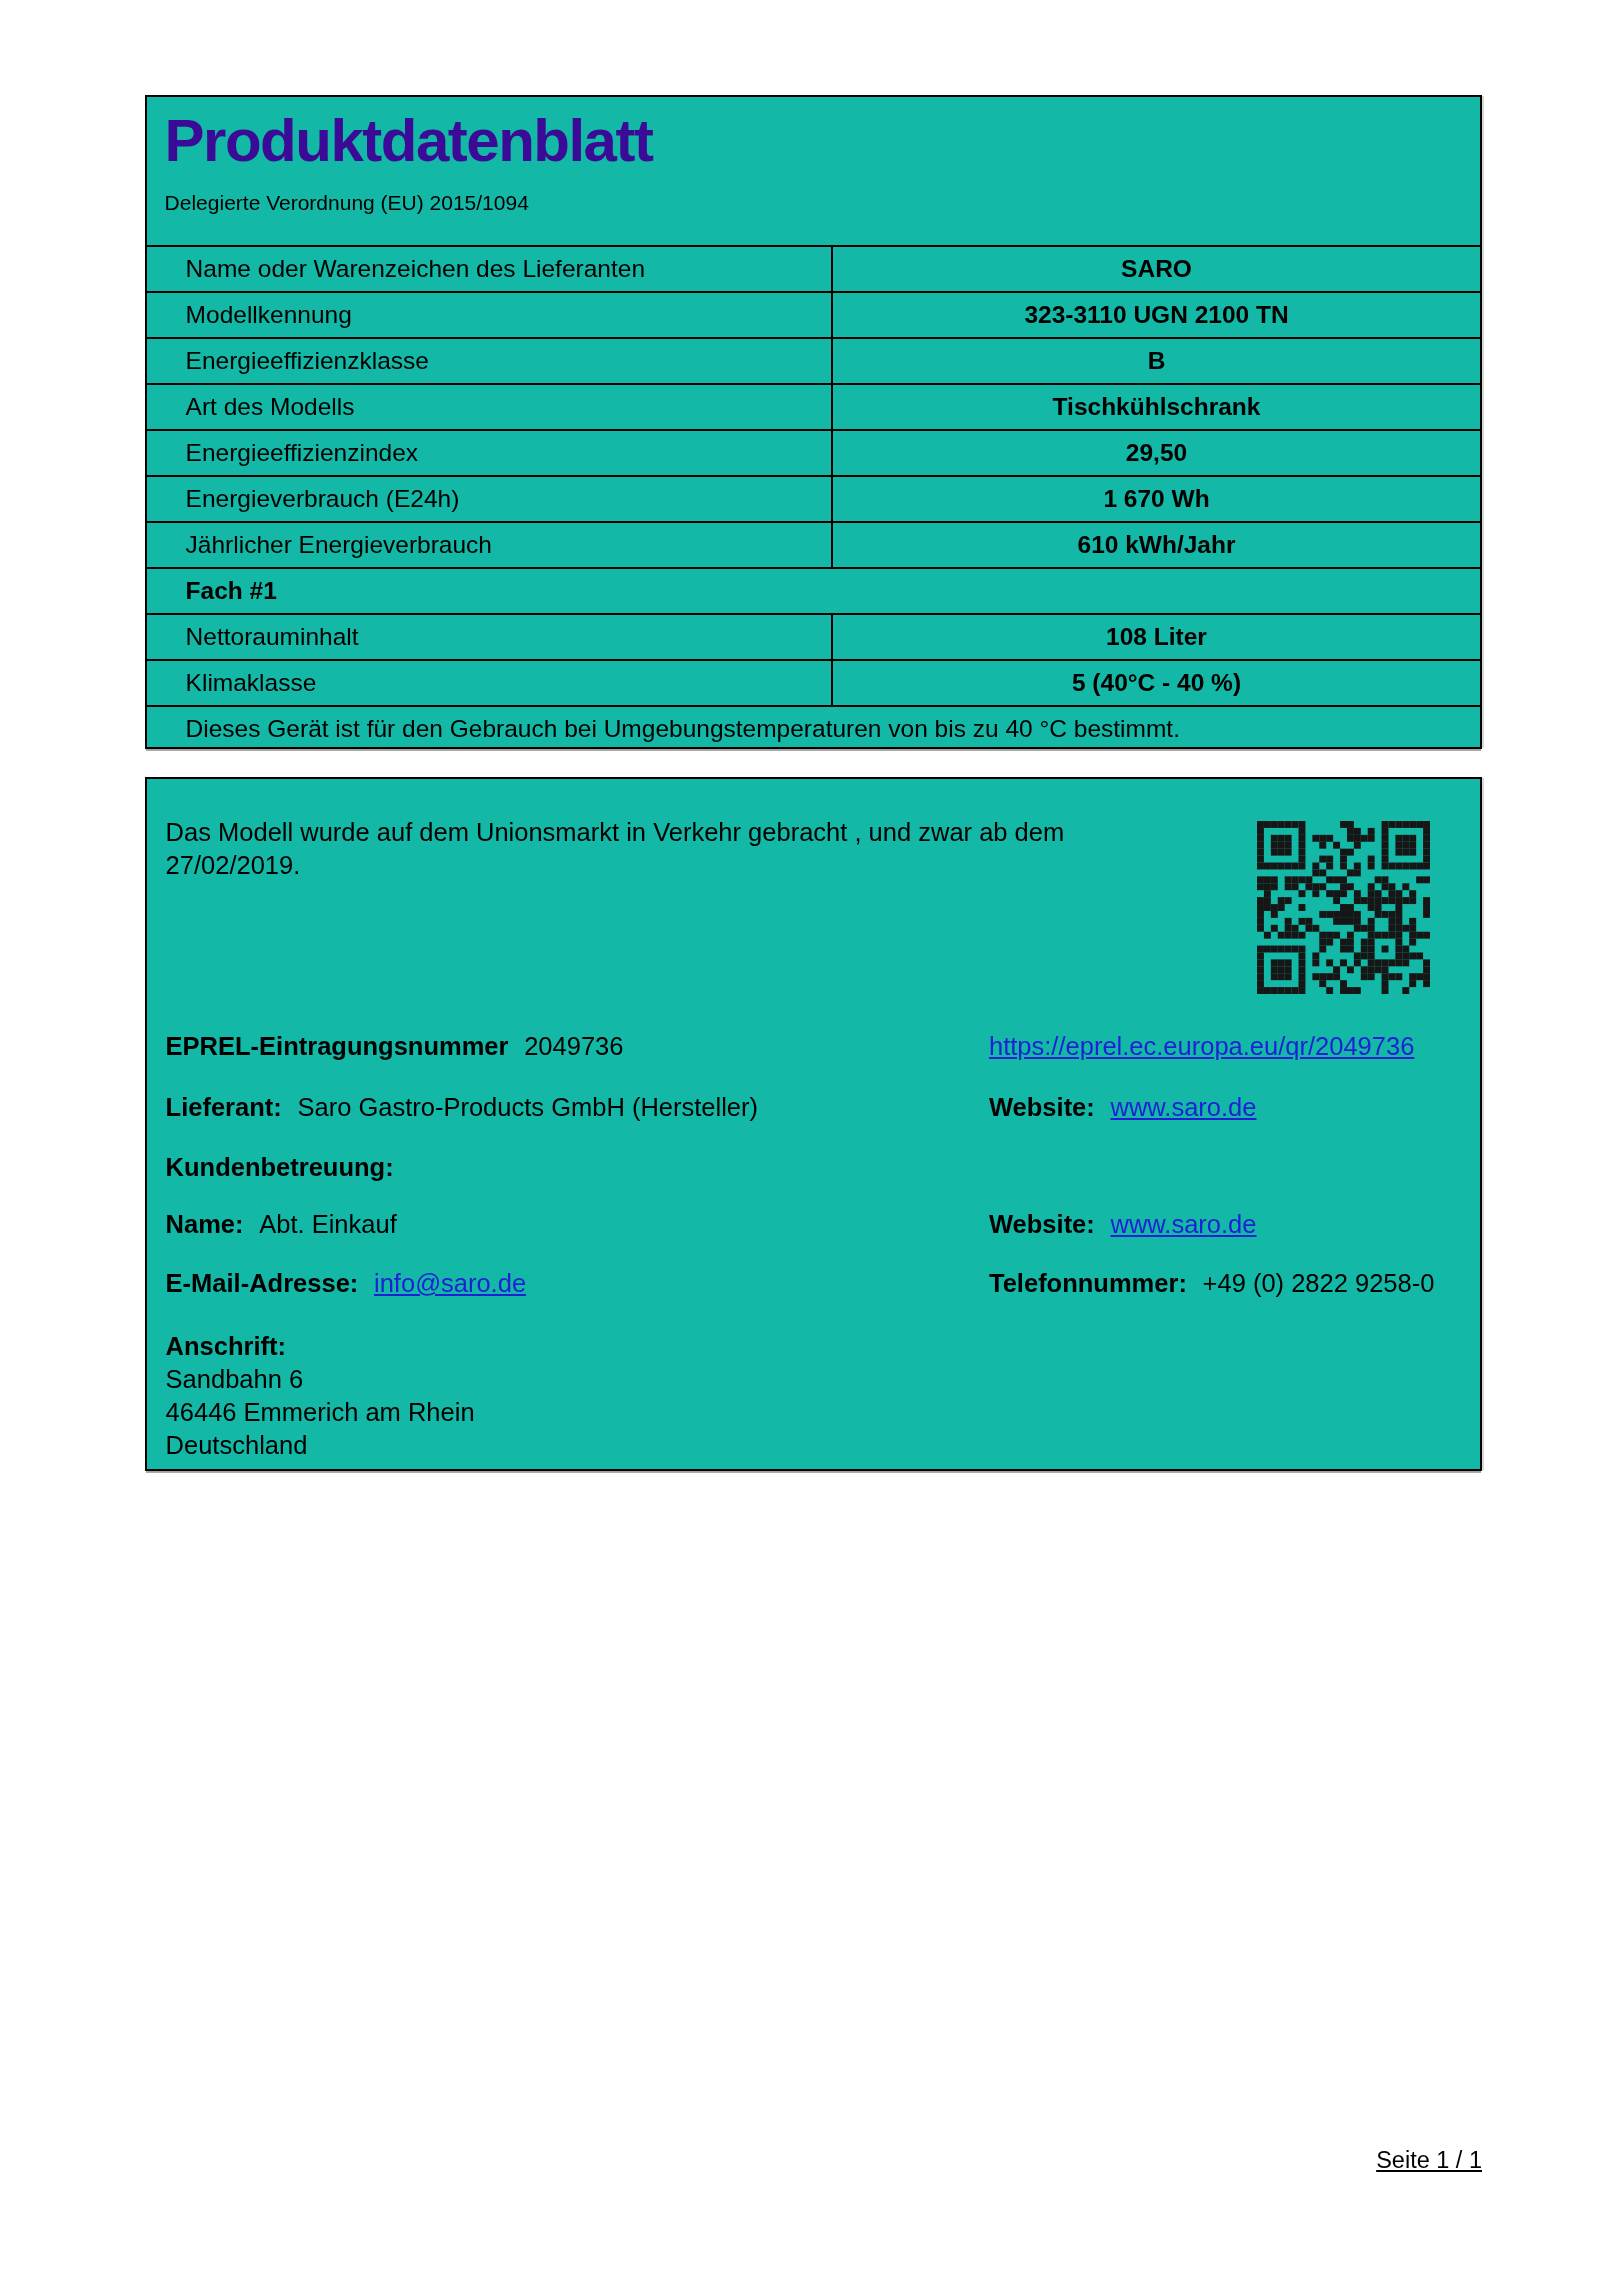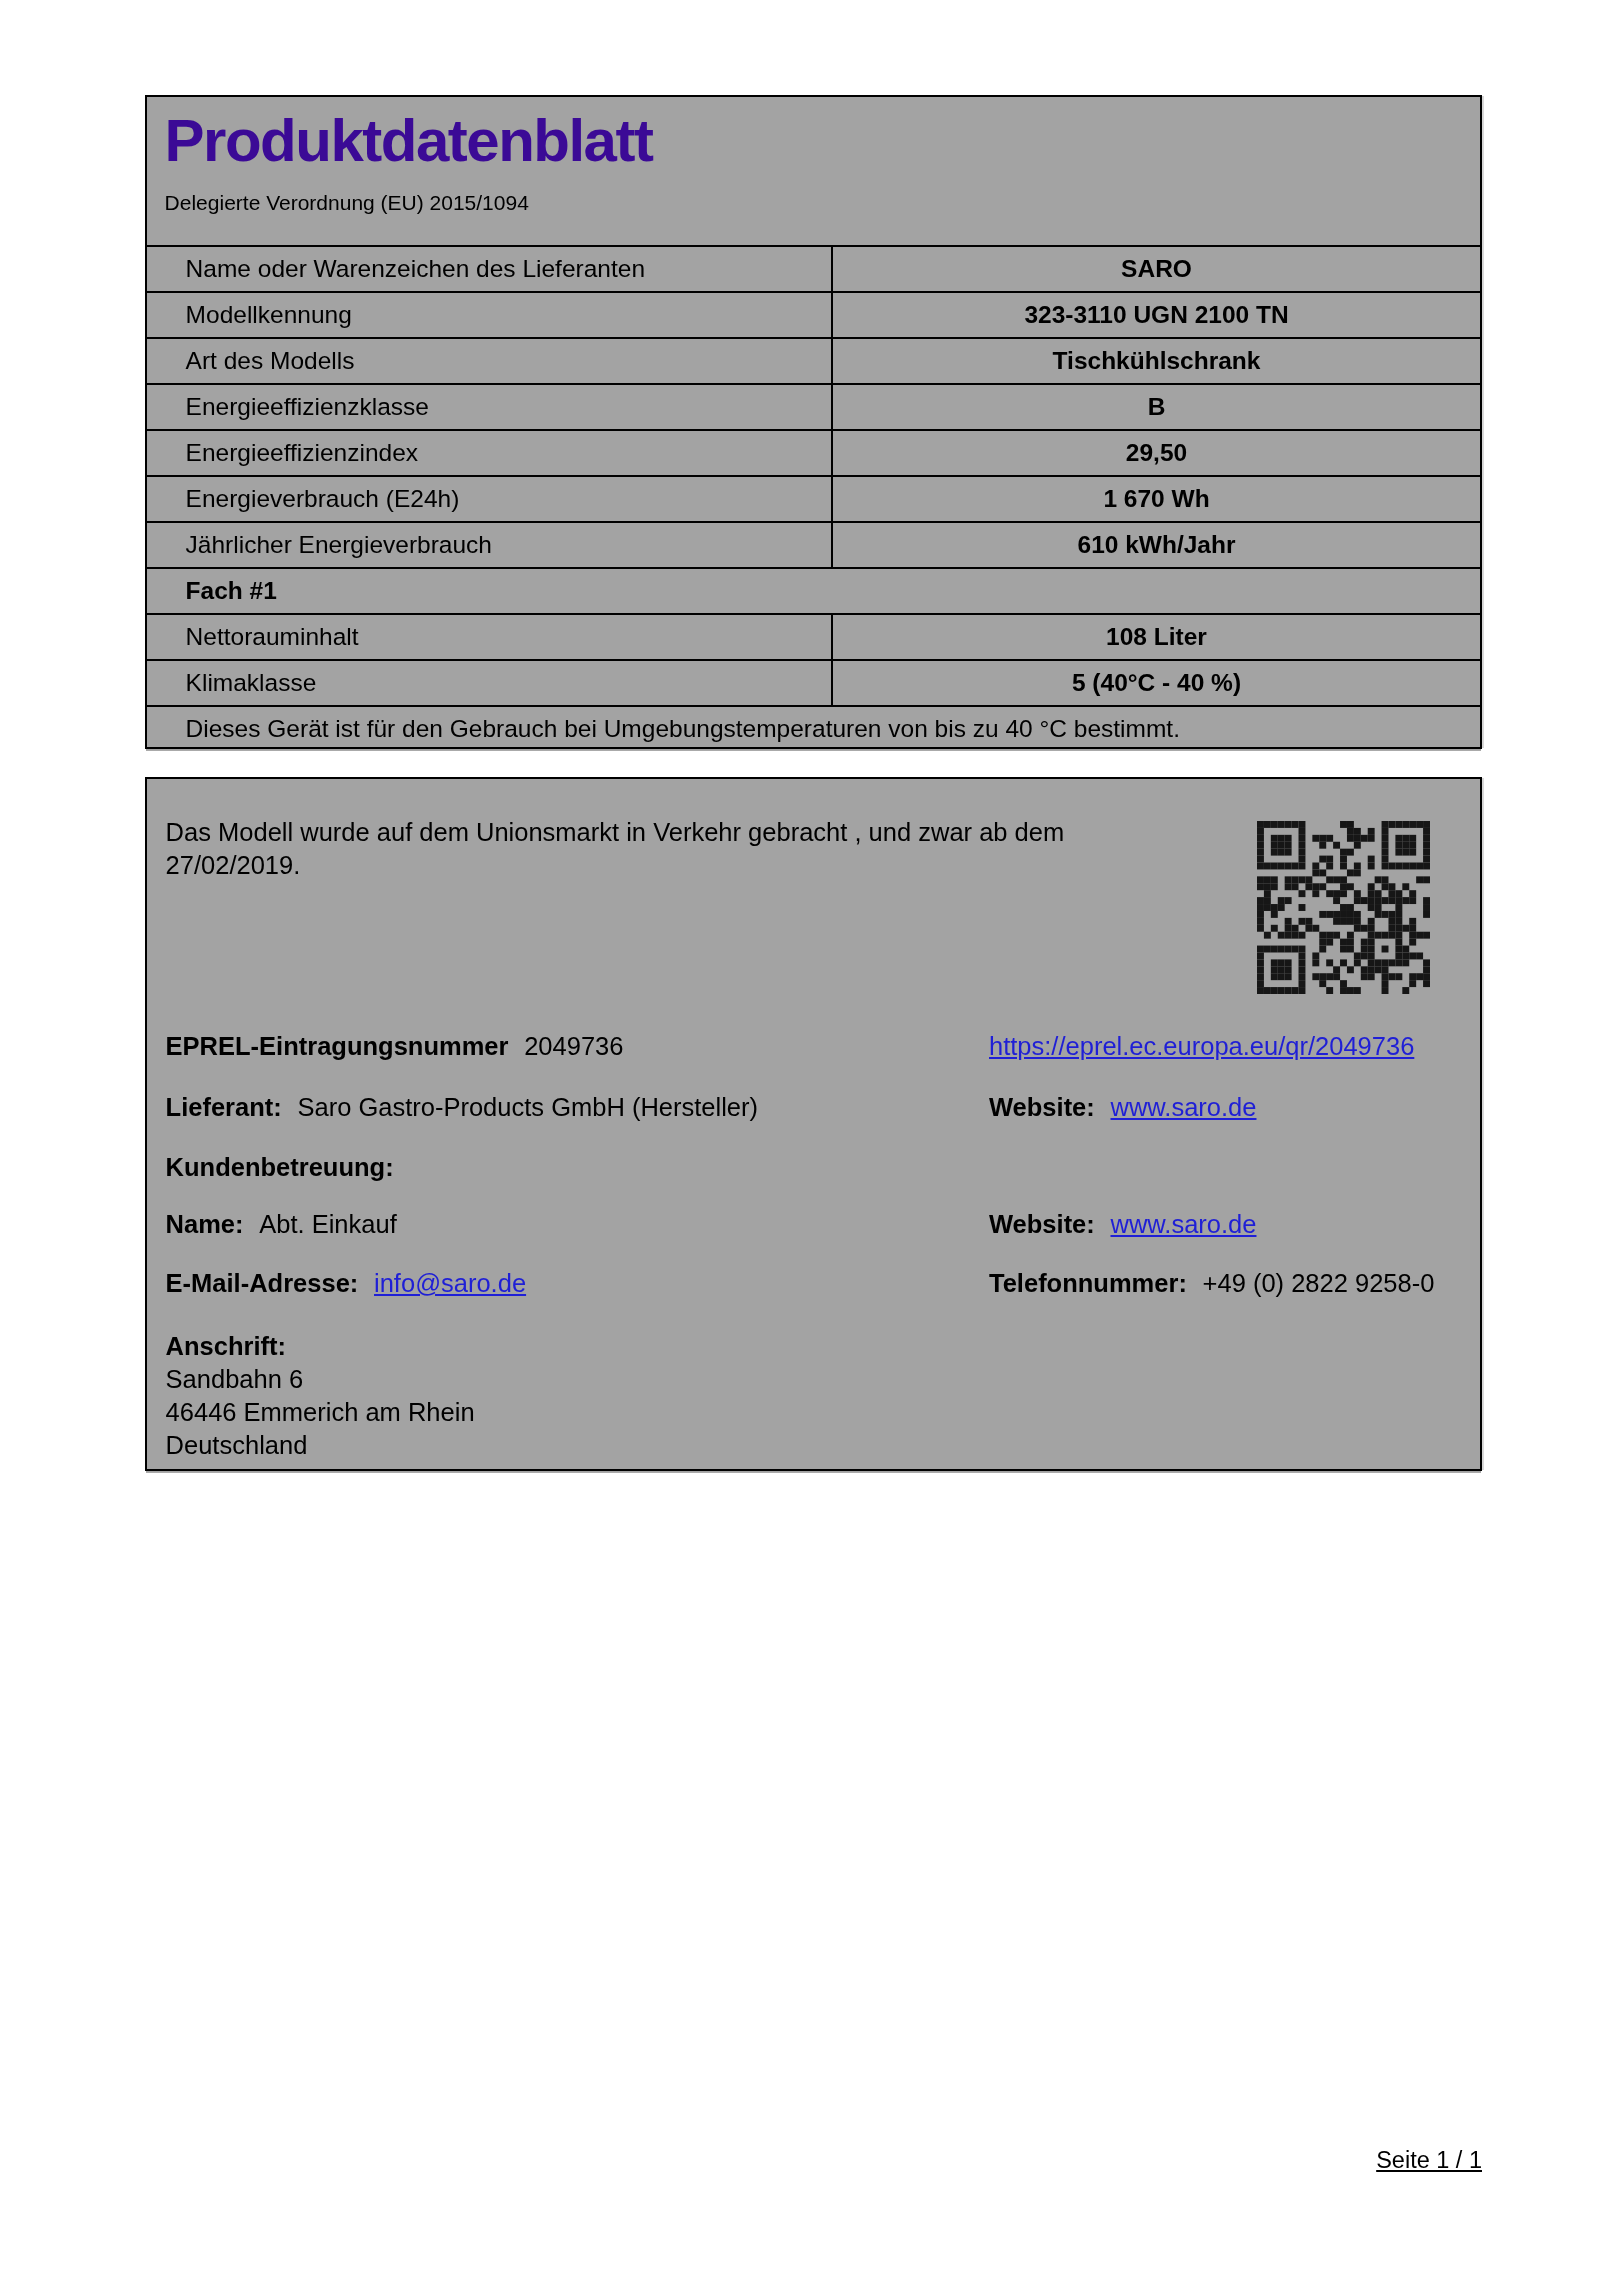--- a/index.html
+++ b/index.html
@@ -7,21 +7,21 @@
     --link-color:#1F1FD6;
     --border-color:#000000;
   }
   html,body{margin:0;padding:0;}
   body{
     width:1621px;height:2293px;position:relative;background:#ffffff;
     font-family:"Liberation Sans",sans-serif;color:#000;overflow:hidden;
   }
   .box{
     position:absolute;left:145px;width:1337px;box-sizing:border-box;
-    border:2px solid var(--border-color);background:#a3a3a3;
+    border:2px solid var(--border-color);background:#14b8a6;
     box-shadow:0 2.9px 0 -1px rgba(110,110,110,.65),2.9px 0 0 -1px rgba(150,150,150,.4);
   }
   .box1{top:95px;height:654px;}
   .box2{top:777px;height:694px;}
 
   
   .titlebar{height:148px;box-sizing:border-box;padding:7.8px 17.6px 0 17.6px;}
   .doc-title{
     font-size:60px;font-weight:bold;color:var(--title-color);
     line-height:71px;letter-spacing:-1.5px;
@@ -68,26 +68,26 @@
   <div>
     <div class="trow">
       <div class="lbl">Name oder Warenzeichen des Lieferanten</div>
       <div class="val">SARO</div>
     </div>
     <div class="trow">
       <div class="lbl">Modellkennung</div>
       <div class="val">323-3110 UGN 2100 TN</div>
     </div>
     <div class="trow">
+      <div class="lbl">Energieeffizienzklasse</div>
+      <div class="val">B</div>
+    </div>
+    <div class="trow">
       <div class="lbl">Art des Modells</div>
       <div class="val">Tischkühlschrank</div>
-    </div>
-    <div class="trow">
-      <div class="lbl">Energieeffizienzklasse</div>
-      <div class="val">B</div>
     </div>
     <div class="trow">
       <div class="lbl">Energieeffizienzindex</div>
       <div class="val">29,50</div>
     </div>
     <div class="trow">
       <div class="lbl">Energieverbrauch (E24h)</div>
       <div class="val">1 670 Wh</div>
     </div>
     <div class="trow">

